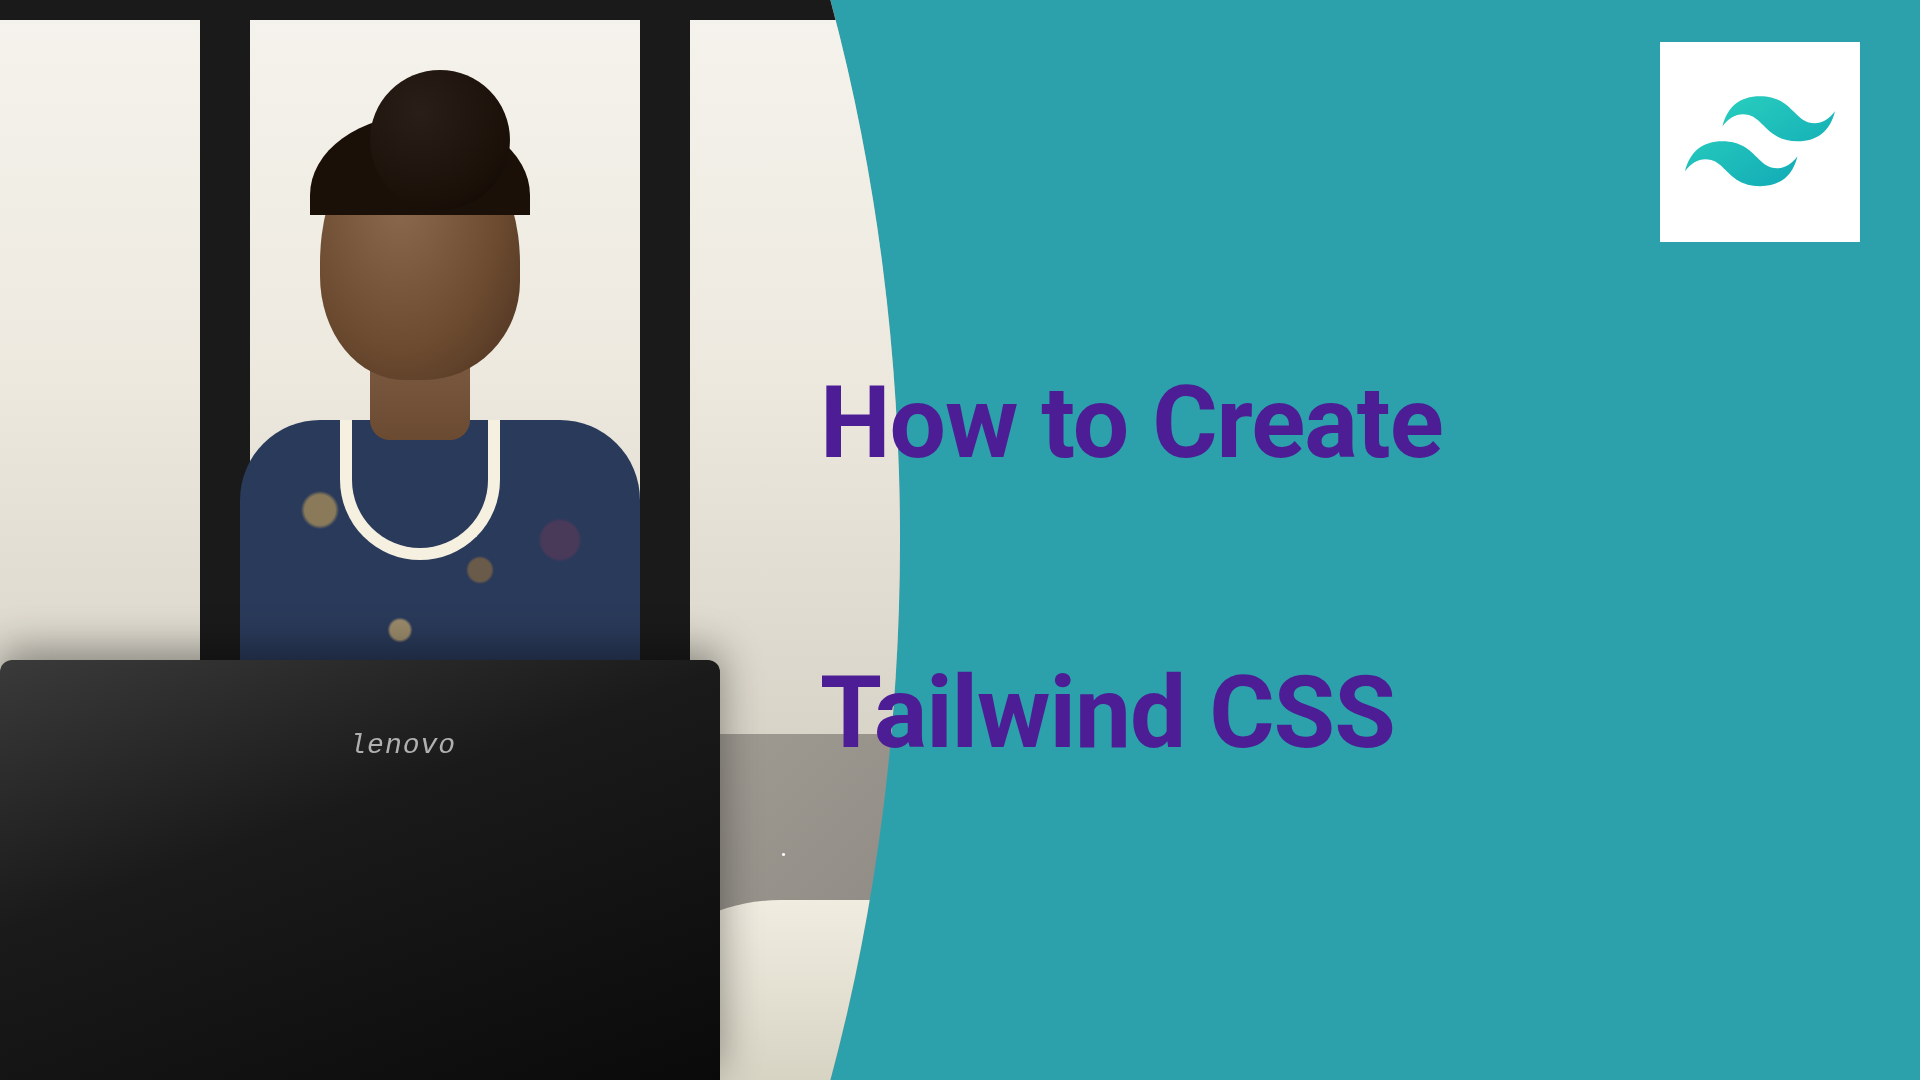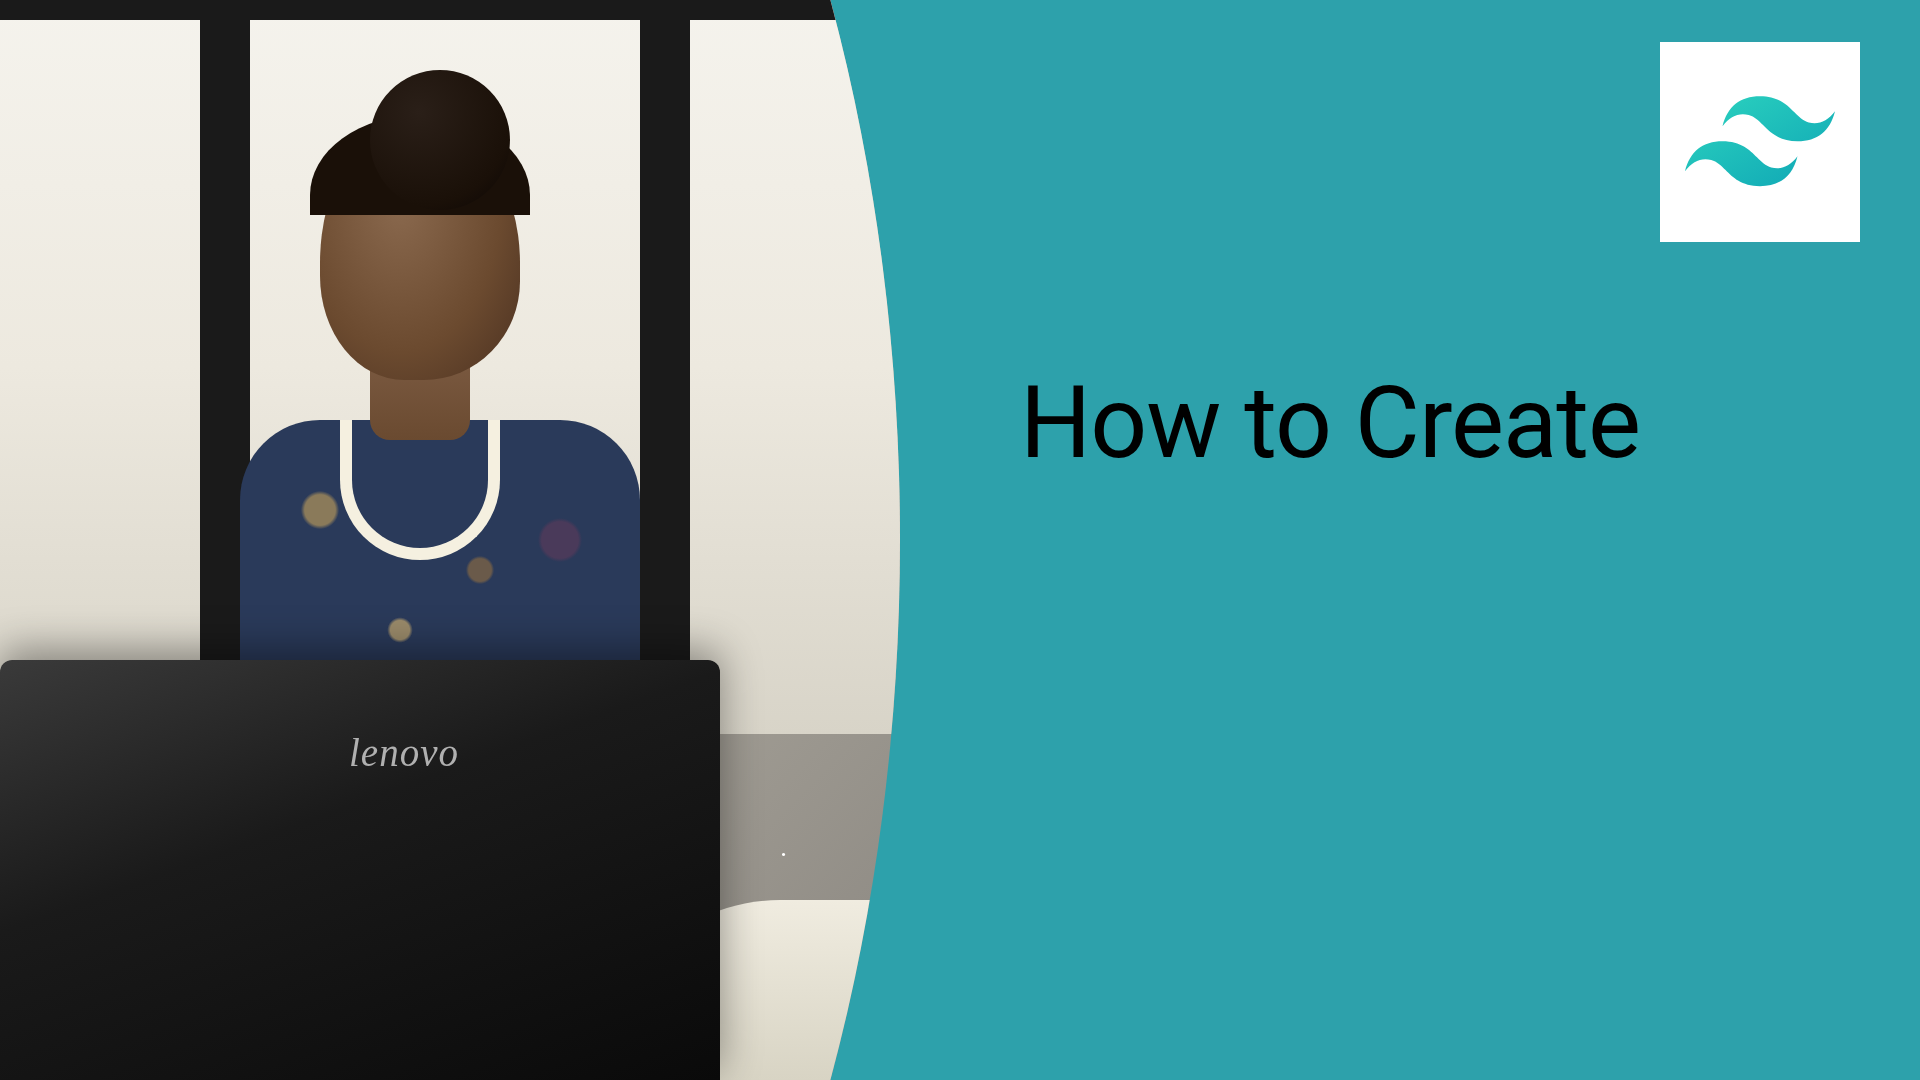--- a/index.html
+++ b/index.html
@@ -135,23 +135,23 @@
       height: 420px;
       background: linear-gradient(160deg, #3a3a3a 0%, #1a1a1a 40%, #0a0a0a 100%);
       border-radius: 12px 12px 0 0;
       box-shadow: 0 -10px 40px rgba(0,0,0,0.4);
     }
     .laptop-brand {
       position: absolute;
       top: 70px;
       left: 50%;
       transform: translateX(-10%);
-      font-family: Liberation Serif, serif;
+      font-family: Liberation Mono, monospace;
       font-style: italic;
-      font-size: 39px;
+      font-size: 28px;
       color: #b0b0b0;
       letter-spacing: 1px;
     }
     .desk {
       position: absolute;
       left: 600px;
       bottom: 0;
       width: 350px;
       height: 180px;
       background: linear-gradient(180deg, #f0ece0 0%, #d8d4c4 100%);
@@ -179,25 +179,25 @@
     }
     .tailwind-logo {
       width: 150px;
       height: 100px;
     }
     .title {
       position: absolute;
       left: 820px;
       right: 80px;
       top: 350px;
-      color: #000000;
+      color: #4c1d95;
       font-size: 100px;
-      font-weight: 400;
+      font-weight: 700;
       line-height: 1.45;
-      text-align: center;
+      text-align: left;
       letter-spacing: -1px;
     }
     .dot {
       position: absolute;
       left: 780px;
       top: 830px;
       color: #ffffff;
       font-size: 28px;
     }
   </style>
@@ -233,15 +233,16 @@
         <stop offset="100%" stop-color="#0ea5b5"></stop>
       </linearGradient>
     </defs>
     <path fill="url(#twgrad)" d="M27 0C19.8 0 15.3 3.6 13.5 10.8 16.2 7.2 19.35 5.85 22.95 6.75 25.004 7.263 26.472 8.754 28.097 10.403 30.744 13.09 33.808 16.2 40.5 16.2 47.7 16.2 52.2 12.6 54 5.4 51.3 9 48.15 10.35 44.55 9.45 42.496 8.937 41.028 7.446 39.403 5.797 36.756 3.11 33.692 0 27 0ZM13.5 16.2C6.3 16.2 1.8 19.8 0 27 2.7 23.4 5.85 22.05 9.45 22.95 11.504 23.464 12.972 24.954 14.597 26.603 17.244 29.29 20.308 32.4 27 32.4 34.2 32.4 38.7 28.8 40.5 21.6 37.8 25.2 34.65 26.55 31.05 25.65 28.996 25.137 27.528 23.646 25.903 21.997 23.256 19.31 20.192 16.2 13.5 16.2Z"></path>
   </svg>
 </div>
 
 <div class="title">
   <span>How to Create</span><br>
   <br>
+  <span>Tailwind CSS</span>
 </div>
 
 <div class="dot">.</div>
 
 </body></html>

